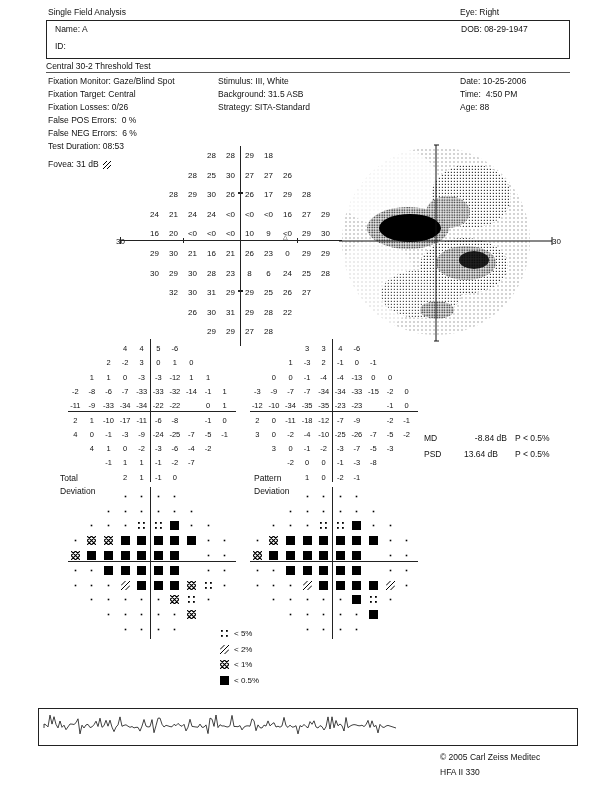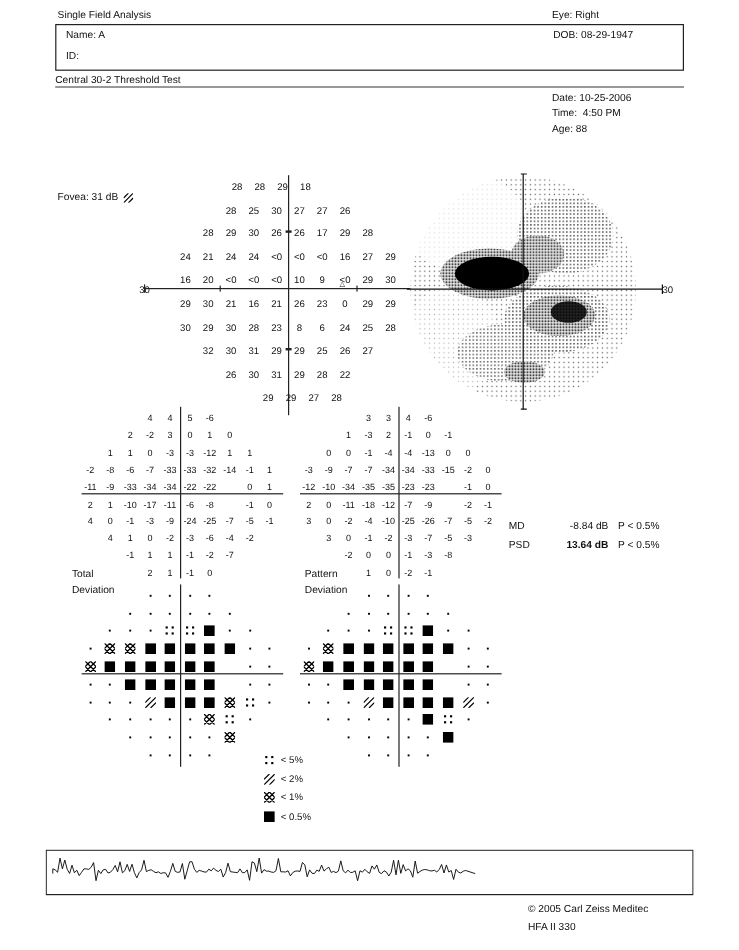--- a/index.html
+++ b/index.html
@@ -27,54 +27,67 @@
 
   <div class="abs pbox" style="left:46px;top:20px;width:522px;height:37px;">
     <span class="abs t" style="left:8px;top:2px;">Name: A</span>
     <span class="abs t" style="left:8px;top:19px;">ID:</span>
     <span class="abs t" style="left:414px;top:2px;">DOB: 08-29-1947</span>
   </div>
 
   <span class="abs t" style="left:46px;top:60px;">Central 30-2 Threshold Test</span>
   <div class="hline" style="left:46px;top:72px;width:524px;background:#555;"></div>
 
+  <div class="abs" style="left:48px;top:75px;">
+    <div class="t">Fixation Monitor: Gaze/Blind Spot</div>
+    <div class="t">Fixation Target: Central</div>
+    <div class="t">Fixation Losses: 0/26</div>
+    <div class="t">False POS Errors:  0 %</div>
+    <div class="t">False NEG Errors:  6 %</div>
+    <div class="t">Test Duration: 08:53</div>
+  </div>
   <div class="abs" style="left:48px;top:158px;display:flex;align-items:center;gap:4px;">
     <span class="t">Fovea: 31 dB</span>
     <span id="fovea-sym">
         <svg width="8" height="8">
           <path d="M0 8 L8 0 M0 4 L4 0 M4 8 L8 4" stroke="#000" stroke-width="1" fill="none"></path>
         </svg>
       </span>
+  </div>
+  <div class="abs" style="left:218px;top:75px;">
+    <div class="t">Stimulus: III, White</div>
+    <div class="t">Background: 31.5 ASB</div>
+    <div class="t">Strategy: SITA-Standard</div>
   </div>
   <div class="abs" style="left:460px;top:75px;">
     <div class="t">Date: 10-25-2006</div>
     <div class="t">Time:  4:50 PM</div>
     <div class="t">Age: 88</div>
   </div>
 
   <span class="abs t" style="left:116px;top:235px;font-size:8px;">30</span>
   <div class="abs" id="grid-threshold" style="left:131px;top:146px;width:220px;height:202px;">
     <div class="vline" style="left:109px;top:0;height:200px;"></div>
     <div class="hline" style="left:-11px;top:94px;width:242px;"></div>
     <div class="tick" style="left:-11px;top:91px;width:1px;height:7px;"></div>
     <div class="tick" style="left:230px;top:91px;width:1px;height:7px;"></div>
     <div class="tick" style="left:52px;top:92px;width:1px;height:5px;"></div>
     <div class="tick" style="left:166px;top:92px;width:1px;height:5px;"></div>
     <div class="tick" style="left:107px;top:46px;width:5px;height:2px;"></div>
     <div class="tick" style="left:107px;top:144px;width:5px;height:2px;"></div>
-  <div class="grow" style="left: 57px; top: 0px; height: 19.6px; line-height: 19.6px; font-size: 8px;"><span class="gcell" style="width: 19px;">28</span><span class="gcell" style="width: 19px;">28</span><span class="gcell" style="width: 19px;">29</span><span class="gcell" style="width: 19px;">18</span></div>
+  <div class="grow" style="left: 71px; top: 0px; height: 19.6px; line-height: 19.6px; font-size: 8px;"><span class="gcell" style="width: 19px;">28</span><span class="gcell" style="width: 19px;">28</span><span class="gcell" style="width: 19px;">29</span><span class="gcell" style="width: 19px;">18</span></div>
       <div class="grow" style="left: 52px; top: 19.6px; height: 19.6px; line-height: 19.6px; font-size: 8px;"><span class="gcell" style="width: 19px;">28</span><span class="gcell" style="width: 19px;">25</span><span class="gcell" style="width: 19px;">30</span><span class="gcell" style="width: 19px;">27</span><span class="gcell" style="width: 19px;">27</span><span class="gcell" style="width: 19px;">26</span></div>
       <div class="grow" style="left: 33px; top: 39.2px; height: 19.6px; line-height: 19.6px; font-size: 8px;"><span class="gcell" style="width: 19px;">28</span><span class="gcell" style="width: 19px;">29</span><span class="gcell" style="width: 19px;">30</span><span class="gcell" style="width: 19px;">26</span><span class="gcell" style="width: 19px;">26</span><span class="gcell" style="width: 19px;">17</span><span class="gcell" style="width: 19px;">29</span><span class="gcell" style="width: 19px;">28</span></div>
       <div class="grow" style="left: 14px; top: 58.8px; height: 19.6px; line-height: 19.6px; font-size: 8px;"><span class="gcell" style="width: 19px;">24</span><span class="gcell" style="width: 19px;">21</span><span class="gcell" style="width: 19px;">24</span><span class="gcell" style="width: 19px;">24</span><span class="gcell" style="width: 19px;">&lt;0</span><span class="gcell" style="width: 19px;">&lt;0</span><span class="gcell" style="width: 19px;">&lt;0</span><span class="gcell" style="width: 19px;">16</span><span class="gcell" style="width: 19px;">27</span><span class="gcell" style="width: 19px;">29</span></div>
       <div class="grow" style="left: 14px; top: 78.4px; height: 19.6px; line-height: 19.6px; font-size: 8px;"><span class="gcell" style="width: 19px;">16</span><span class="gcell" style="width: 19px;">20</span><span class="gcell" style="width: 19px;">&lt;0</span><span class="gcell" style="width: 19px;">&lt;0</span><span class="gcell" style="width: 19px;">&lt;0</span><span class="gcell" style="width: 19px;">10</span><span class="gcell" style="width: 19px;">9</span><span class="gcell" style="width: 19px;">&lt;0</span><span class="gcell" style="width: 19px;">29</span><span class="gcell" style="width: 19px;">30</span></div>
       <div class="grow" style="left: 14px; top: 98px; height: 19.6px; line-height: 19.6px; font-size: 8px;"><span class="gcell" style="width: 19px;">29</span><span class="gcell" style="width: 19px;">30</span><span class="gcell" style="width: 19px;">21</span><span class="gcell" style="width: 19px;">16</span><span class="gcell" style="width: 19px;">21</span><span class="gcell" style="width: 19px;">26</span><span class="gcell" style="width: 19px;">23</span><span class="gcell" style="width: 19px;">0</span><span class="gcell" style="width: 19px;">29</span><span class="gcell" style="width: 19px;">29</span></div>
       <div class="grow" style="left: 14px; top: 117.6px; height: 19.6px; line-height: 19.6px; font-size: 8px;"><span class="gcell" style="width: 19px;">30</span><span class="gcell" style="width: 19px;">29</span><span class="gcell" style="width: 19px;">30</span><span class="gcell" style="width: 19px;">28</span><span class="gcell" style="width: 19px;">23</span><span class="gcell" style="width: 19px;">8</span><span class="gcell" style="width: 19px;">6</span><span class="gcell" style="width: 19px;">24</span><span class="gcell" style="width: 19px;">25</span><span class="gcell" style="width: 19px;">28</span></div>
       <div class="grow" style="left: 33px; top: 137.2px; height: 19.6px; line-height: 19.6px; font-size: 8px;"><span class="gcell" style="width: 19px;">32</span><span class="gcell" style="width: 19px;">30</span><span class="gcell" style="width: 19px;">31</span><span class="gcell" style="width: 19px;">29</span><span class="gcell" style="width: 19px;">29</span><span class="gcell" style="width: 19px;">25</span><span class="gcell" style="width: 19px;">26</span><span class="gcell" style="width: 19px;">27</span></div>
       <div class="grow" style="left: 52px; top: 156.8px; height: 19.6px; line-height: 19.6px; font-size: 8px;"><span class="gcell" style="width: 19px;">26</span><span class="gcell" style="width: 19px;">30</span><span class="gcell" style="width: 19px;">31</span><span class="gcell" style="width: 19px;">29</span><span class="gcell" style="width: 19px;">28</span><span class="gcell" style="width: 19px;">22</span></div>
-      <div class="grow" style="left: 83px; top: 176.4px; height: 19.6px; line-height: 19.6px; font-size: 8px;"><span class="gcell" style="width: 19px;">29</span><span class="gcell" style="width: 19px;">29</span><span class="gcell" style="width: 19px;">27</span><span class="gcell" style="width: 19px;">28</span></div>
+      <div class="grow" style="left: 71px; top: 176.4px; height: 19.6px; line-height: 19.6px; font-size: 8px;"><span class="gcell" style="width: 19px;">29</span><span class="gcell" style="width: 19px;">29</span><span class="gcell" style="width: 19px;">27</span><span class="gcell" style="width: 19px;">28</span></div>
     </div>
   <span class="abs" style="left:283px;top:233px;font-size:6px;">△</span>
 
   <div class="abs" style="left:336px;top:144px;">
     <svg width="226" height="200" xmlns="http://www.w3.org/2000/svg">
       <defs>
         <pattern id="st1" width="4" height="4" patternUnits="userSpaceOnUse">
           <rect width="4" height="4" fill="#ffffff"></rect>
             <rect x="1.5" y="1.5" width="1" height="1" fill="#555"></rect>
         </pattern>
@@ -142,21 +155,21 @@
       <div class="grow" style="left: 50.8px; top: 128.7px; height: 14.3px; line-height: 14.3px; font-size: 7.5px;"><span class="gcell" style="width: 16.6px;">1</span><span class="gcell" style="width: 16.6px;">0</span><span class="gcell" style="width: 16.6px;">-2</span><span class="gcell" style="width: 16.6px;">-1</span></div>
     </div>
 
   <div class="abs" style="left:424px;top:432px;display:flex;">
     <span class="t" style="width:31px;">MD</span>
     <span class="t" style="width:52px;text-align:right;">-8.84 dB</span>
     <span class="t" style="margin-left:8px;">P &lt; 0.5%</span>
   </div>
   <div class="abs" style="left:424px;top:448px;display:flex;">
     <span class="t" style="width:31px;">PSD</span>
-    <span class="t" style="width:52px;text-align:right;font-weight:bold;">13.64 dB</span>
+    <span class="t" style="width:52px;text-align:center;">13.64 dB</span>
     <span class="t" style="margin-left:8px;">P &lt; 0.5%</span>
   </div>
 
   <span class="abs t" style="left:60px;top:472px;">Total</span>
   <span class="abs t" style="left:60px;top:485px;">Deviation</span>
   <span class="abs t" style="left:254px;top:472px;">Pattern</span>
   <span class="abs t" style="left:254px;top:485px;">Deviation</span>
 
   <div class="abs" id="grid-total-prob" style="left:66px;top:489px;width:170px;height:152px;">
     <div class="vline" style="left:84px;top:-2px;height:152px;"></div>

